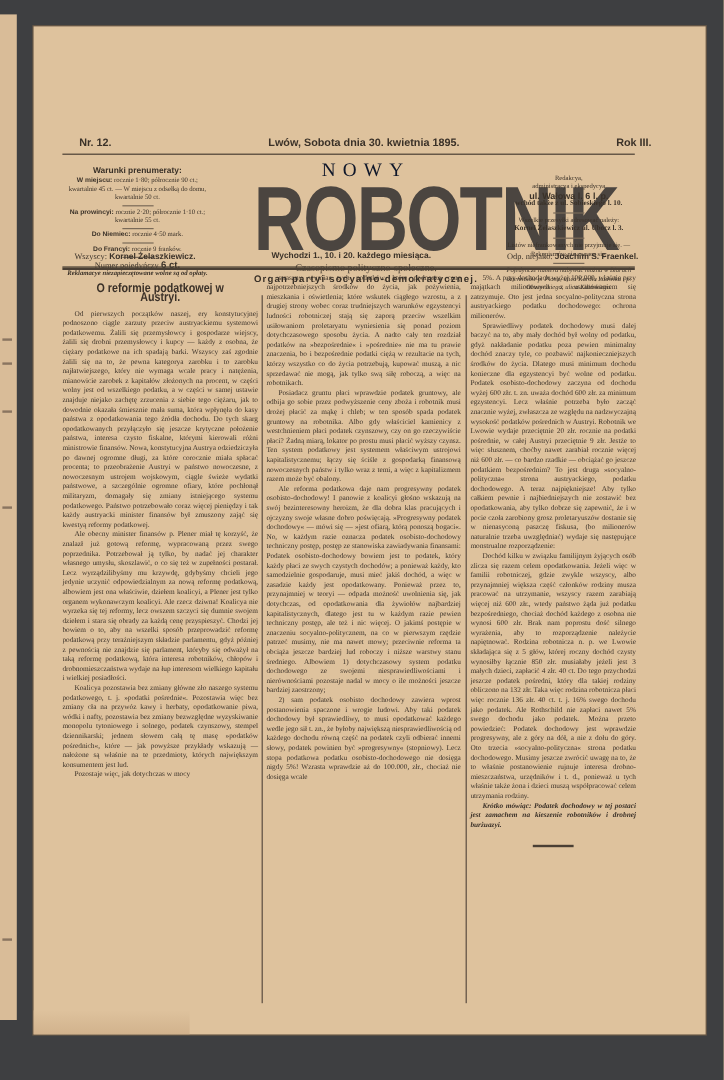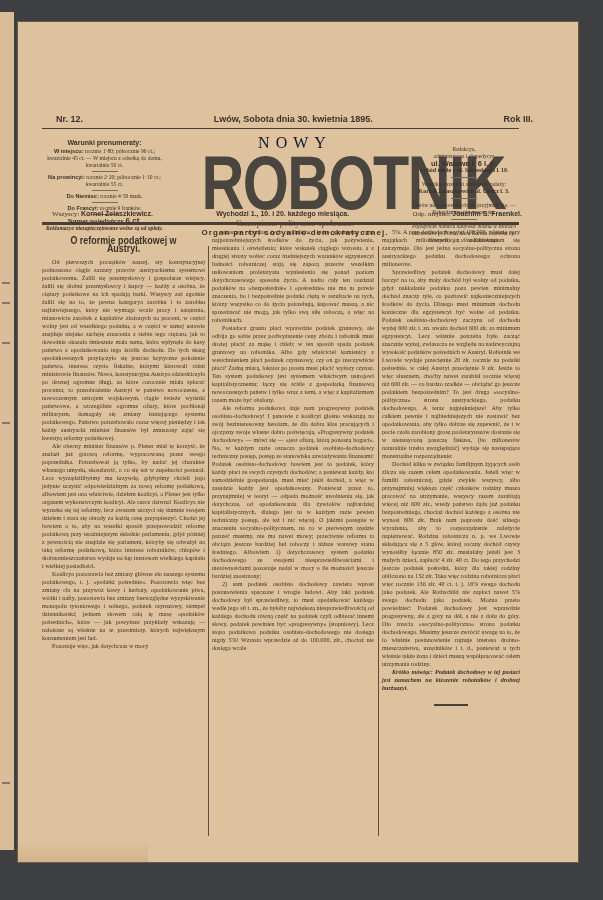--- a/index.html
+++ b/index.html
@@ -1,28 +1,28 @@
 <!DOCTYPE html>
 <html><head>
 <meta charset="utf-8">
 <style>
   html,body{margin:0;padding:0;}
   body{width:603px;height:900px;background:#3e3f41;position:relative;overflow:hidden;font-family:"Liberation Serif",serif;color:#3a3128;}
   .prev-page{position:absolute;left:0;top:12px;width:14px;height:838px;background:#d9bc98;}
   .prev-page .mark{position:absolute;left:2px;width:8px;height:2px;background:#8a7560;}
-  .page{position:absolute;left:18px;top:22px;width:560px;height:840px;background:#dec29d;box-shadow:0 0 0 1px #6b5a48;}
+  .page{position:absolute;left:28px;top:22px;width:560px;height:840px;background:#dec29d;box-shadow:0 0 0 1px #6b5a48;}
   .page::after{content:"";position:absolute;left:0;bottom:0;width:130px;height:20px;background:linear-gradient(180deg,#dec29d,#c9a882);opacity:.6;}
   .mast-row{position:absolute;left:38px;width:477px;display:flex;justify-content:space-between;align-items:baseline;font-family:"Liberation Sans",sans-serif;font-weight:bold;font-size:9px;color:#3a3128;}
   .rule{position:absolute;left:24px;width:477px;border-top:1px solid #4a3f34;}
   .rule.thick{border-top:2px solid #4a3f34;}
   .left-box{position:absolute;left:24px;top:117px;width:125px;text-align:center;font-size:5.6px;line-height:7px;}
   .left-box .h{font-family:"Liberation Sans",sans-serif;font-weight:bold;font-size:7px;margin-bottom:2px;}
   .left-box .sep{width:26px;margin:2px auto;border-top:1px solid #7a6a58;}
   .left-box b{font-family:"Liberation Sans",sans-serif;}
-  .left-box .single{font-size:7px;margin-top:2px;font-weight:bold;}
+  .left-box .single{font-size:7px;margin-top:2px;}
   .left-box .single b{font-size:8px;}
   .right-box{position:absolute;left:390px;top:124px;width:112px;text-align:center;font-size:5.5px;line-height:7px;}
   .right-box .addr{font-family:"Liberation Sans",sans-serif;font-weight:bold;font-size:7.5px;}
   .right-box .sep{width:26px;margin:3px auto;border-top:1px solid #7a6a58;}
   .right-box .bold{font-weight:bold;font-size:6px;}
   .right-box i{display:block;}
   .title-block{position:absolute;left:157px;top:112px;width:240px;text-align:center;}
   .nowy{font-family:"Liberation Serif",serif;font-size:16px;letter-spacing:6px;color:#0f172a;line-height:18px;}
   .robotnik{font-family:"Liberation Sans",sans-serif;font-weight:bold;font-size:76px;line-height:66px;letter-spacing:-2px;color:#4b4540;transform:scaleX(0.78);transform-origin:center;margin-top:-2px;}
   .subtitle{font-size:8.5px;color:#4a3f34;margin-top:2px;}

